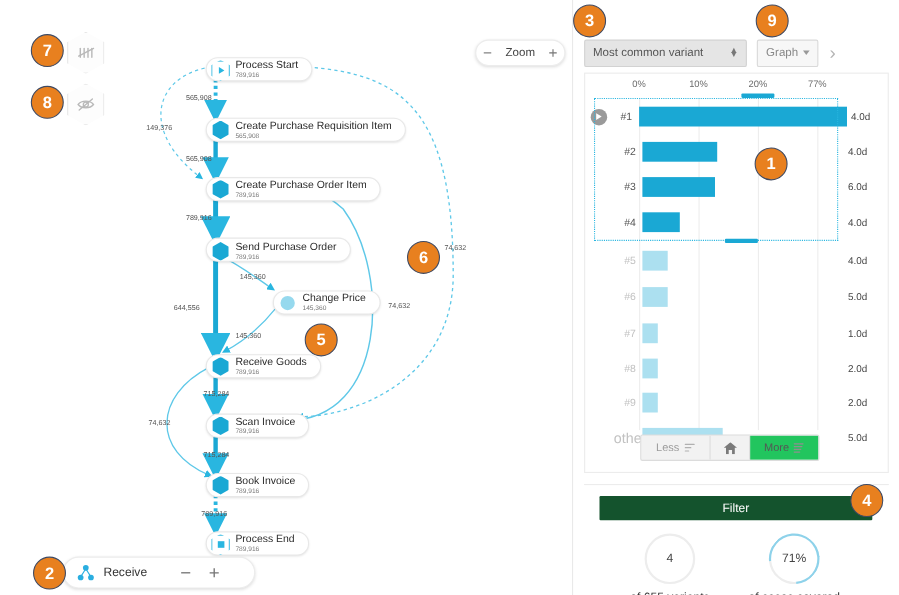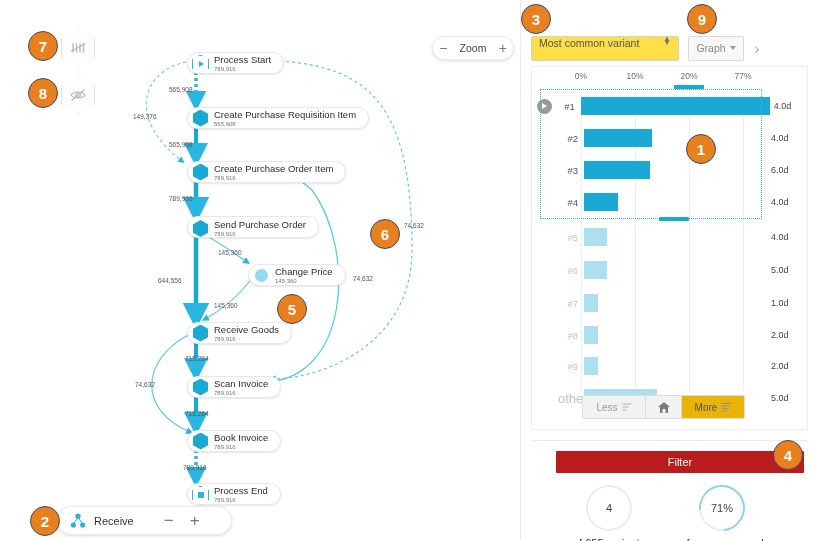--- a/index.html
+++ b/index.html
@@ -129,22 +129,22 @@
   }
   #panel-header {
     position: absolute; left: 0; top: 28px;
     width: 297px; height: 40px;
     display: flex; align-items: center;
     padding-left: 10px;
   }
   .select-box {
     width: 148px; height: 25px;
     border: 1px solid #d2d2d2; border-radius: 2px;
-    background: #fde047;
-    display: flex; justify-content: space-between;
+    background: #e5e5e5;
+    display: flex; align-items: center; justify-content: space-between;
     padding: 0 7px;
     font-size: 10.5px; color: #555;
   }
   .spinner { display: flex; flex-direction: column; line-height: 0.55; color: #777; font-size: 8px; }
   .graph-btn {
     margin-left: 9px;
     width: 56px; height: 25px;
     border: 1px solid #d9d9d9; border-radius: 2px;
     background: #f7f7f7;
     display: flex; align-items: center; justify-content: center; gap: 4px;
@@ -201,34 +201,33 @@
     border: 1px solid #dcdcdc; border-radius: 2px;
     display: flex; overflow: hidden;
     background: #f2f2f2;
   }
   #btn-group .seg {
     flex: 1; display: flex; align-items: center; justify-content: center; gap: 4px;
     font-size: 10px; color: #9b9b9b;
     border-right: 1px solid #dcdcdc;
   }
   #btn-group .seg.home { flex: 0 0 36px; color: #666; }
-  #btn-group .seg.more { background: #eab308; color: #555; border-right: none; }
+  #btn-group .seg.more { background: #22c55e; color: #555; border-right: none; }
 
   #filter-section {
     position: absolute; left: 10px; top: 440px; width: 277px; height: 100px;
     border-top: 1px solid #ececec;
   }
   #filter-btn {
     position: absolute; left: 14px; top: 10px;
     width: 248px; height: 22px;
-    background: #b91c1c; color: #fff;
+    background: #14532d; color: #fff;
     font-size: 11px;
     display: flex; align-items: center; justify-content: center;
     border-radius: 1px;
-    margin-left: 11px;
   }
   .donut {
     position: absolute;
     width: 46px; height: 46px; border-radius: 50%;
     display: flex; align-items: center; justify-content: center;
     font-size: 11px; color: #444;
   }
   .donut.grey { border: 2.5px solid #ededed; }
   .donut.blue { border: 2.5px solid #ededed; border-top-color: #8ed2ea; border-right-color: #8ed2ea; border-left-color: #8ed2ea; transform: rotate(40deg); }
   .donut.blue span { transform: rotate(-40deg); }

